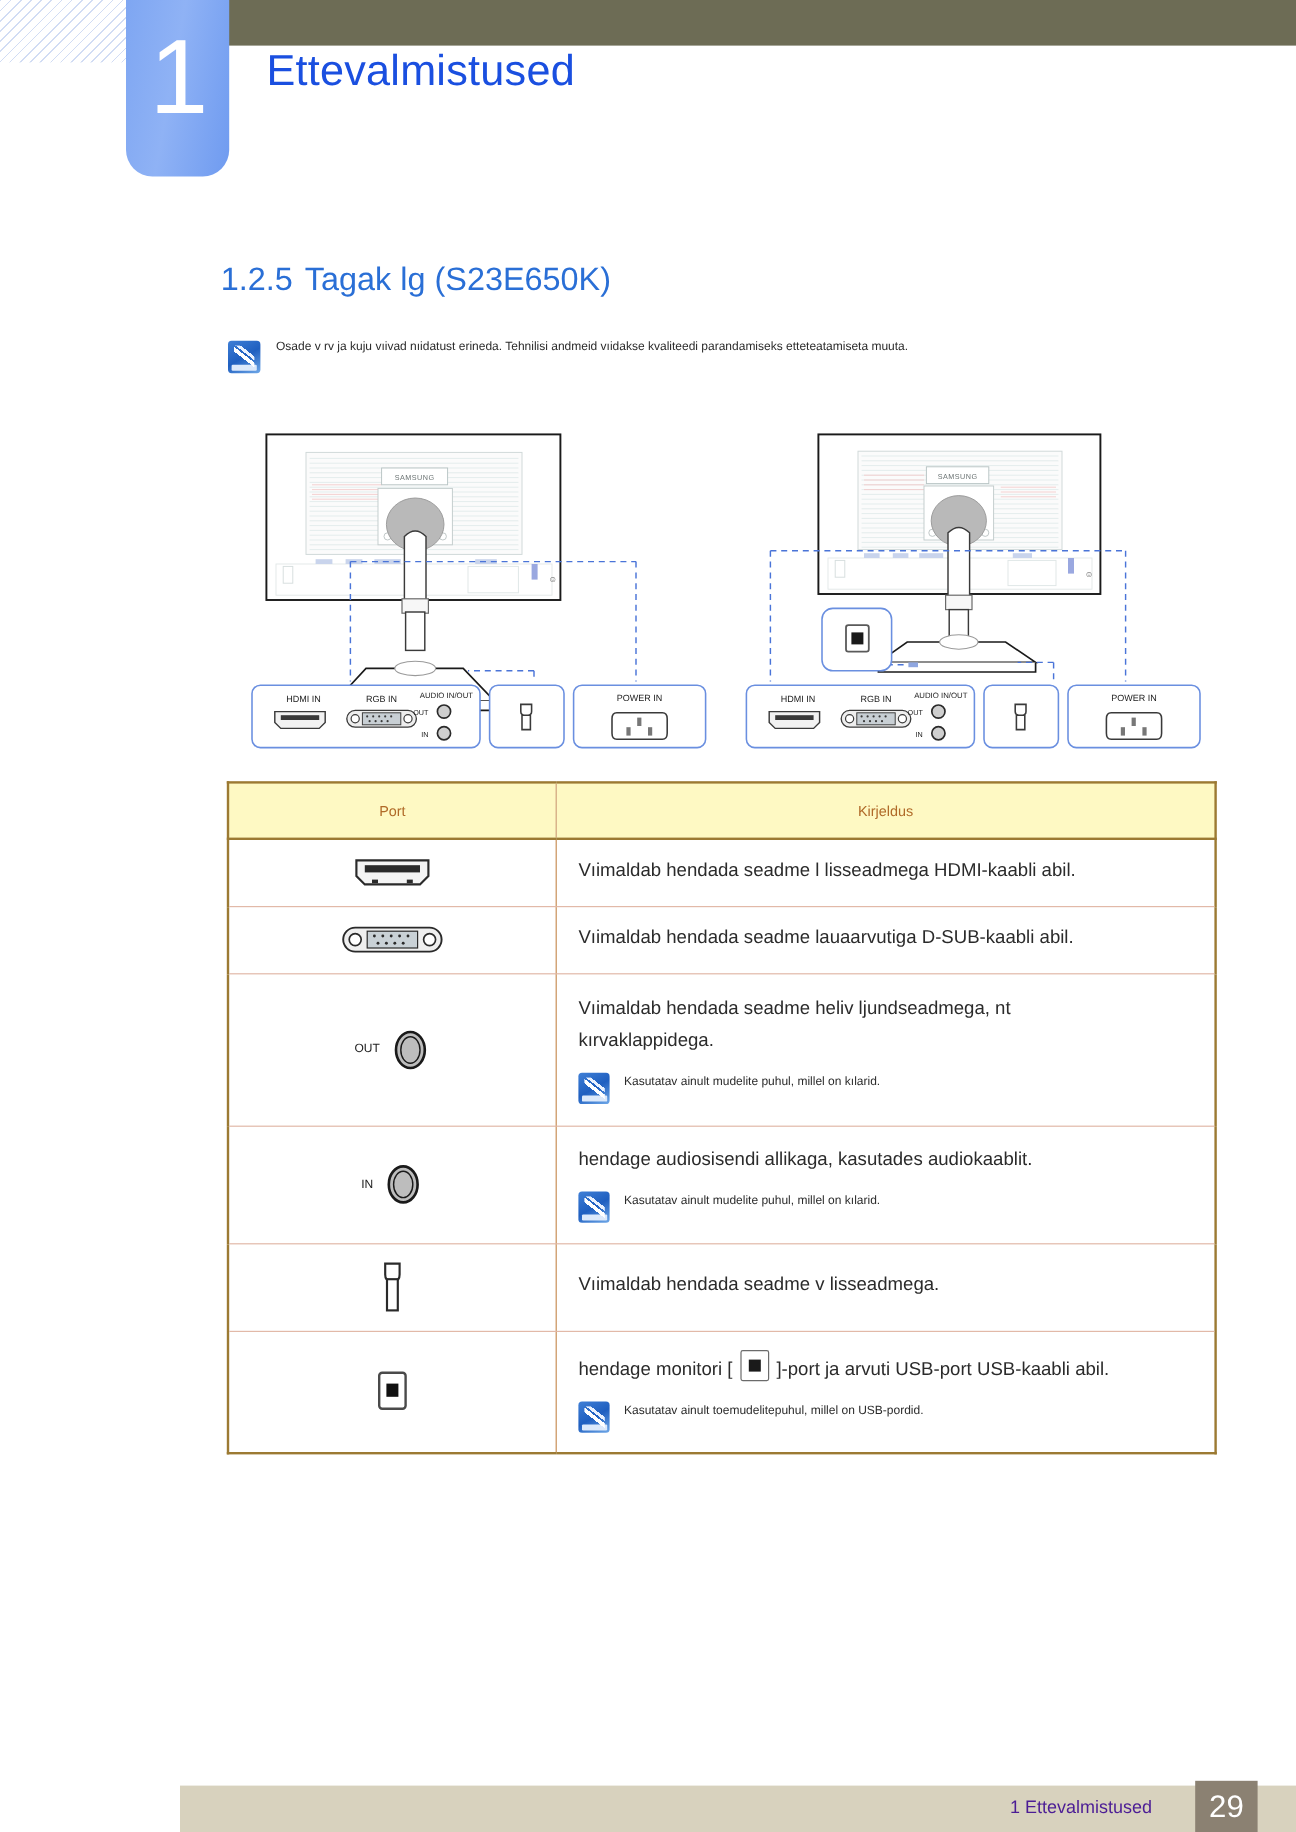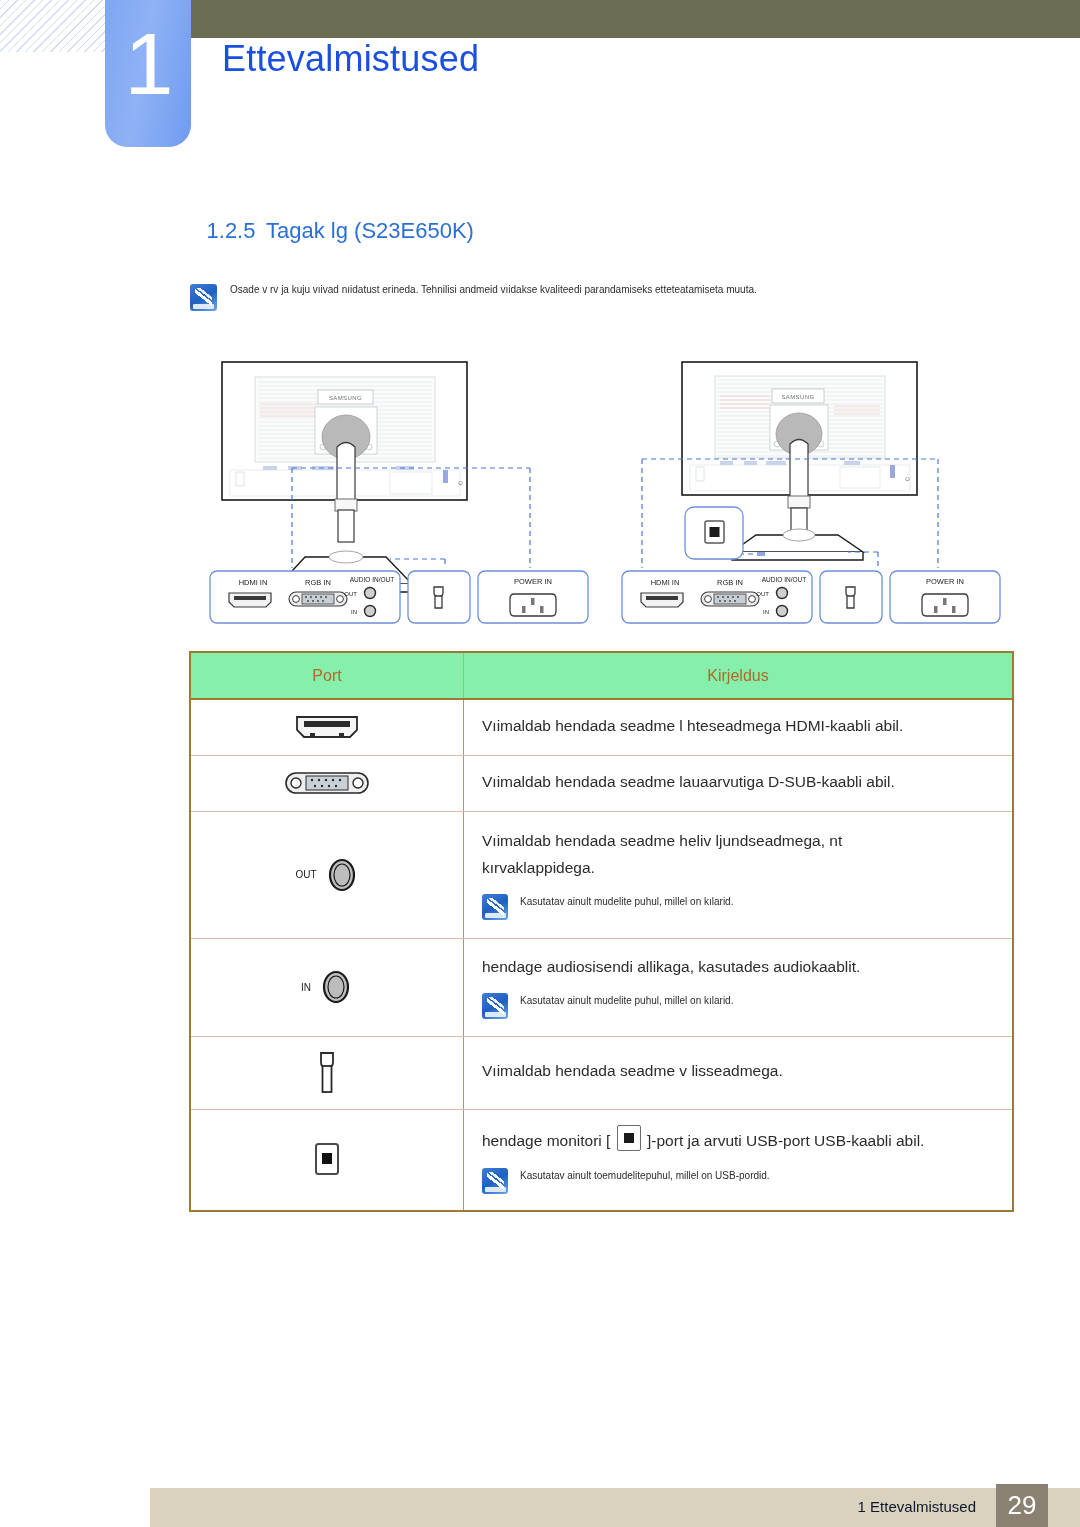--- a/index.html
+++ b/index.html
@@ -38,22 +38,22 @@
     background:#6d6c55;
   }
   #chapter-title{
     position:absolute;left:222px;top:38px;
     font-size:36px;color:#1a4fe0;letter-spacing:.2px;
     font-family:"Liberation Sans", sans-serif;
   }
 
   
   #section-heading{
-    position:absolute;left:196px;top:218px;
-    font-size:22px;color:#2a6fd6;text-align:center;
+    position:absolute;left:184px;top:218px;
+    font-size:27px;color:#2a6fd6;
   }
   #section-heading .num{display:inline-block;min-width:70px;}
 
   
   .note{position:absolute;display:flex;gap:13px;align-items:flex-start;}
   #top-note{left:190px;top:282px;width:790px;}
   .note-icon{
     width:27px;height:27px;flex:0 0 27px;border-radius:3px;
     background:linear-gradient(150deg,#3f7fd6 0%,#1f5fc0 50%,#6fa8e8 100%);
     position:relative;overflow:hidden;margin-top:2px;
@@ -81,25 +81,25 @@
     position:absolute;left:189px;top:651px;width:825px;
     border-collapse:collapse;
     table-layout:fixed;
   }
   #port-table td,#port-table th{
     border:1px solid #e2b9a8;
     padding:0;
     vertical-align:middle;
   }
   #port-table thead th{
-    background:#86efac;
+    background:#fef9c3;
     border-top:2px solid #9c7a33;
     border-bottom:2px solid #9c7a33;
     color:#b06a28;
-    font-size:16px;font-weight:400;
+    font-size:12px;font-weight:400;
     height:45px;
   }
   #port-table thead th.c1{border-left:2px solid #9c7a33;border-right:1px solid #d0a37a;width:272px;}
   #port-table thead th.c2{border-right:2px solid #9c7a33;}
   #port-table tbody td.port-cell{
     border-left:2px solid #9c7a33;border-right:1px solid #c98f58;
     text-align:center;width:272px;
   }
   #port-table tbody td.desc-cell{
     border-right:2px solid #9c7a33;
@@ -122,22 +122,22 @@
     content:"";position:absolute;left:50%;top:50%;transform:translate(-50%,-50%);
     width:10px;height:10px;background:#1a1a1a;
   }
 
   
   #footer-bar{
     position:absolute;left:150px;top:1488px;width:930px;height:39px;
     background:#d8d2be;
   }
   #footer-text{
-    position:absolute;right:104px;top:1498px;
-    font-size:15px;color:#0f172a;
+    position:absolute;right:120px;top:1498px;
+    font-size:15px;color:#4c1d95;
   }
   #page-box{
     position:absolute;left:996px;top:1484px;width:52px;height:43px;
     background:#8b8172;color:#ffffff;
     font-size:26px;display:flex;align-items:center;justify-content:center;
   }
 
   svg{display:block;}
 </style>
 </head>
@@ -423,21 +423,21 @@
     <tr>
       <td class="port-cell" style="height:48px;">
         <svg width="70" height="30" viewBox="0 0 70 30" style="margin:0 auto;">
           <path d="M5 5 h60 v13 l-7 7 h-46 l-7 -7 z" fill="#f4f4f4" stroke="#2a2a2a" stroke-width="1.8"></path>
           <rect x="12" y="9" width="46" height="6" fill="#2a2a2a"></rect>
           <rect x="18" y="21" width="5" height="3" fill="#2a2a2a"></rect>
           <rect x="47" y="21" width="5" height="3" fill="#2a2a2a"></rect>
         </svg>
       </td>
       <td class="desc-cell">
-        <p class="desc-line">Vıimaldab  hendada seadme l hteseadmega HDMI-kaabli abil.</p>
+        <p class="desc-line">Vıimaldab  hendada seadme l lisseadmega HDMI-kaabli abil.</p>
       </td>
     </tr>
 
     <tr>
       <td class="port-cell" style="height:48px;">
         <svg width="90" height="32" viewBox="0 0 90 32" style="margin:0 auto;">
           <rect x="4" y="6" width="82" height="20" rx="10" fill="#efefef" stroke="#2a2a2a" stroke-width="1.6"></rect>
           <circle cx="14" cy="16" r="5" fill="#ffffff" stroke="#2a2a2a" stroke-width="1.4"></circle>
           <circle cx="76" cy="16" r="5" fill="#ffffff" stroke="#2a2a2a" stroke-width="1.4"></circle>
           <rect x="24" y="9" width="42" height="14" fill="#c9d1d6" stroke="#2a2a2a" stroke-width="1"></rect>

